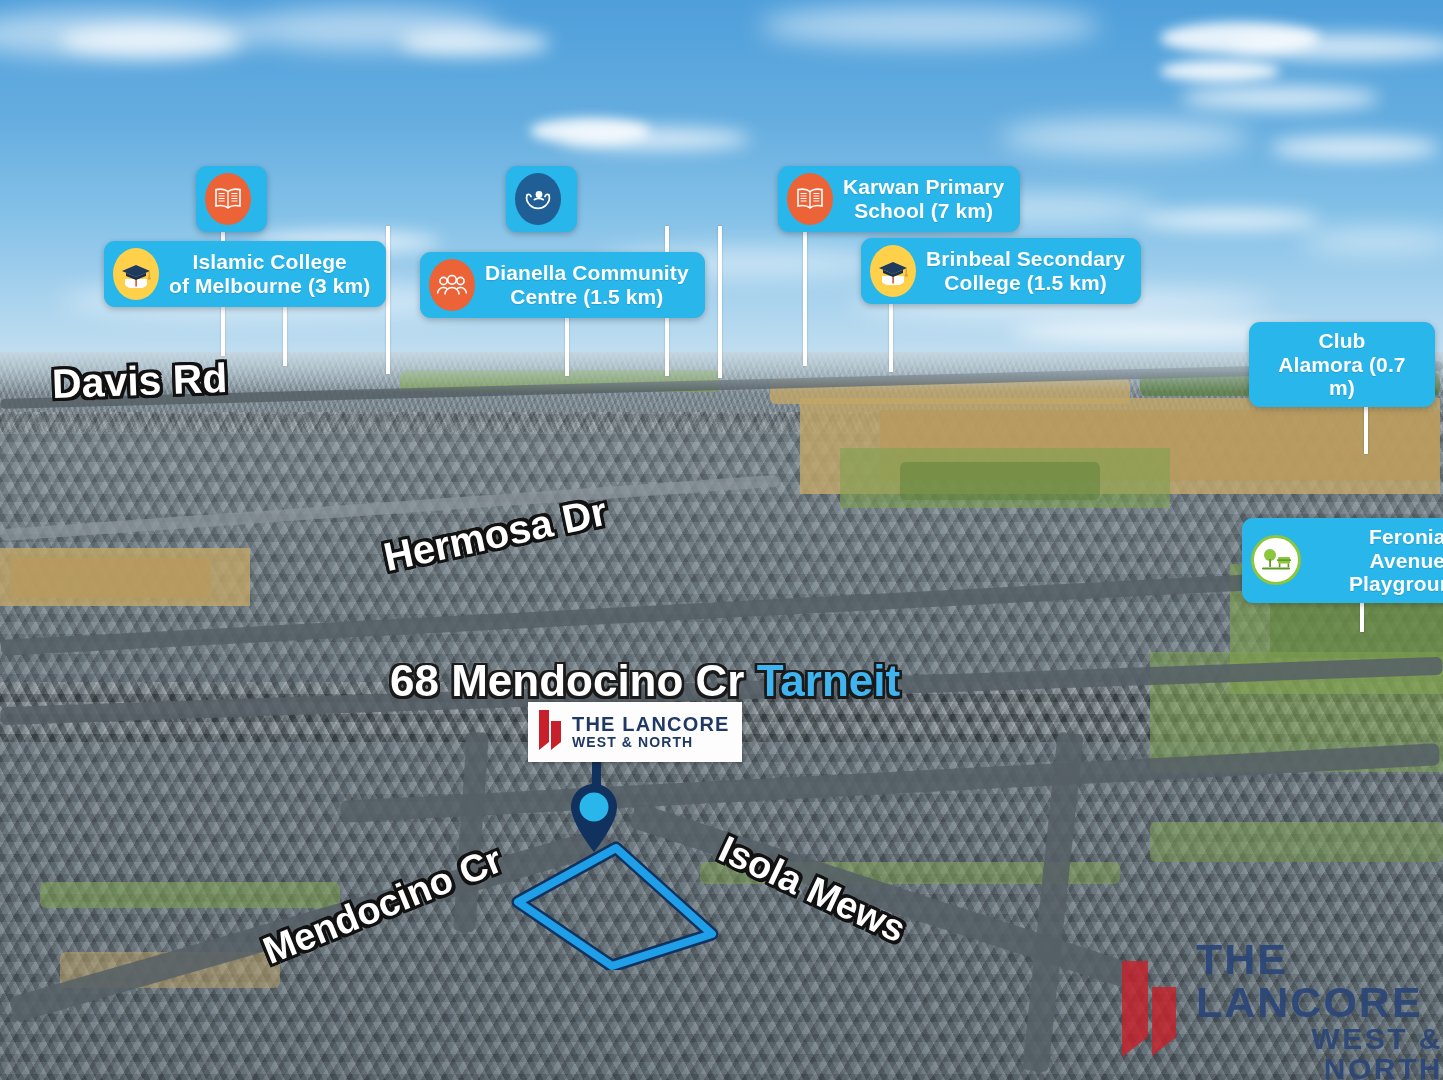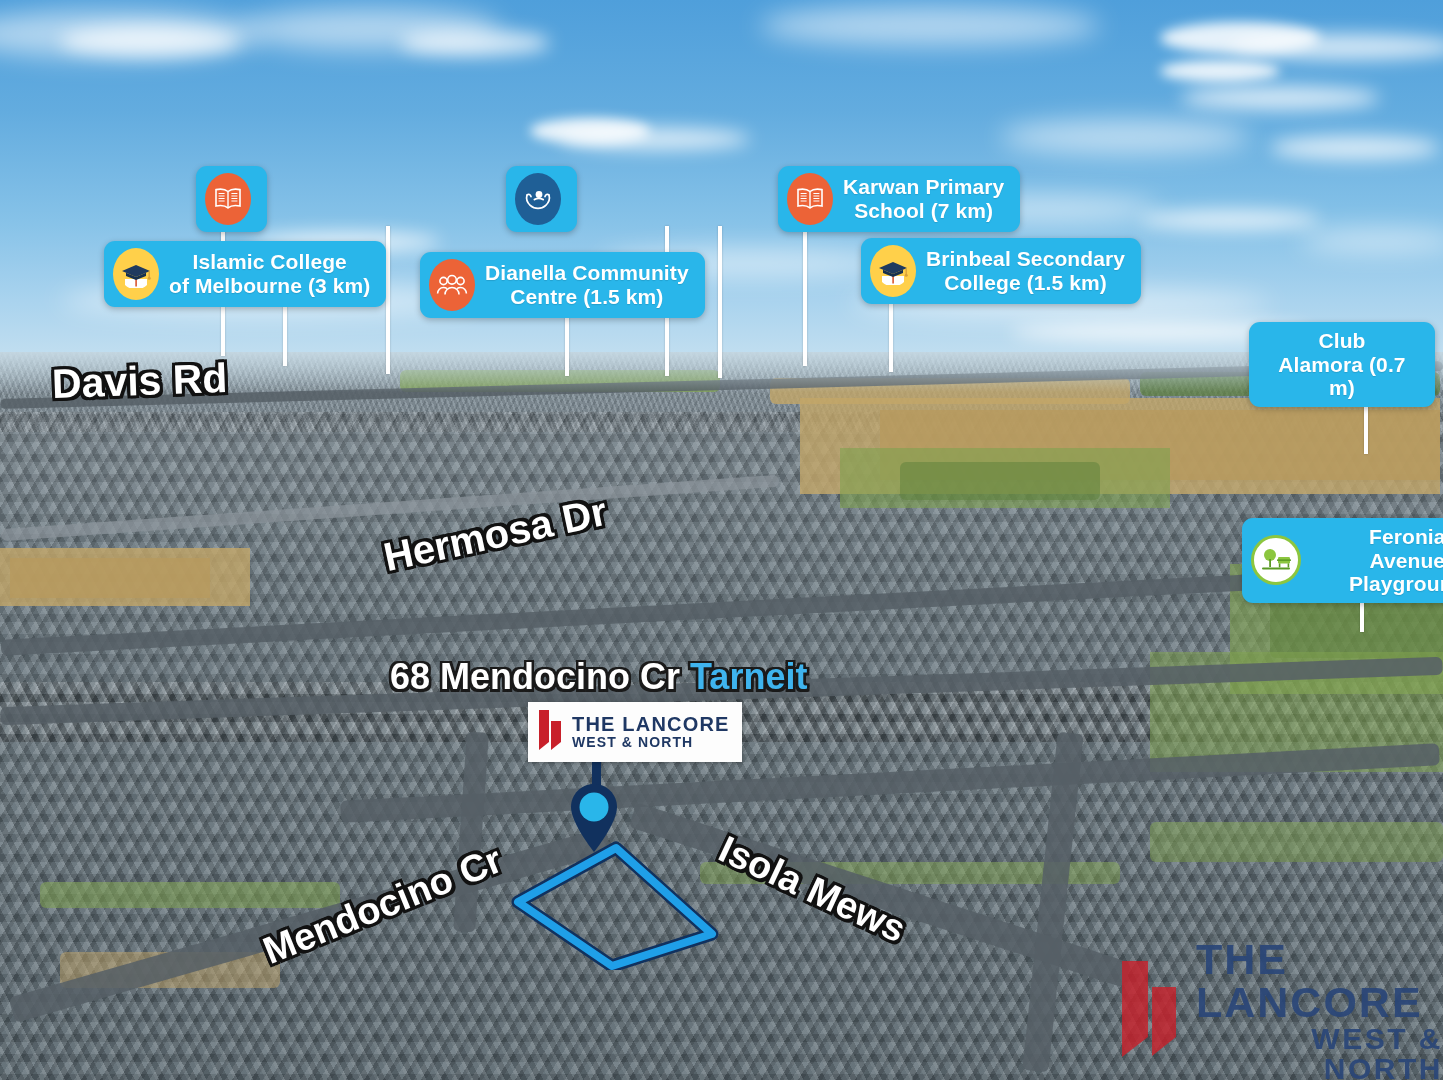--- a/index.html
+++ b/index.html
@@ -79,21 +79,21 @@
   .street{
     position:absolute; color:#ffffff; font-weight:bold; white-space:nowrap;
     -webkit-text-stroke:4px #111; paint-order:stroke fill;
     text-shadow:
       -3px -3px 0 #111, 3px -3px 0 #111, -3px 3px 0 #111, 3px 3px 0 #111,
       -3px 0 0 #111, 3px 0 0 #111, 0 -3px 0 #111, 0 3px 0 #111;
   }
 
   
   .title{
-    position:absolute; white-space:nowrap; font-weight:bold; font-size:36px;
+    position:absolute; white-space:nowrap; font-weight:bold; font-size:44px;
     text-shadow:
       -2.5px -2.5px 0 #1a1a1a, 2.5px -2.5px 0 #1a1a1a, -2.5px 2.5px 0 #1a1a1a, 2.5px 2.5px 0 #1a1a1a,
       -2.5px 0 0 #1a1a1a, 2.5px 0 0 #1a1a1a, 0 -2.5px 0 #1a1a1a, 0 2.5px 0 #1a1a1a;
   }
   .title .w{ color:#ffffff; }
   .title .b{ color:#3fb4ee; }
 
   
   .logobadge{
     position:absolute; background:#fdfdfd; display:flex; align-items:center;

